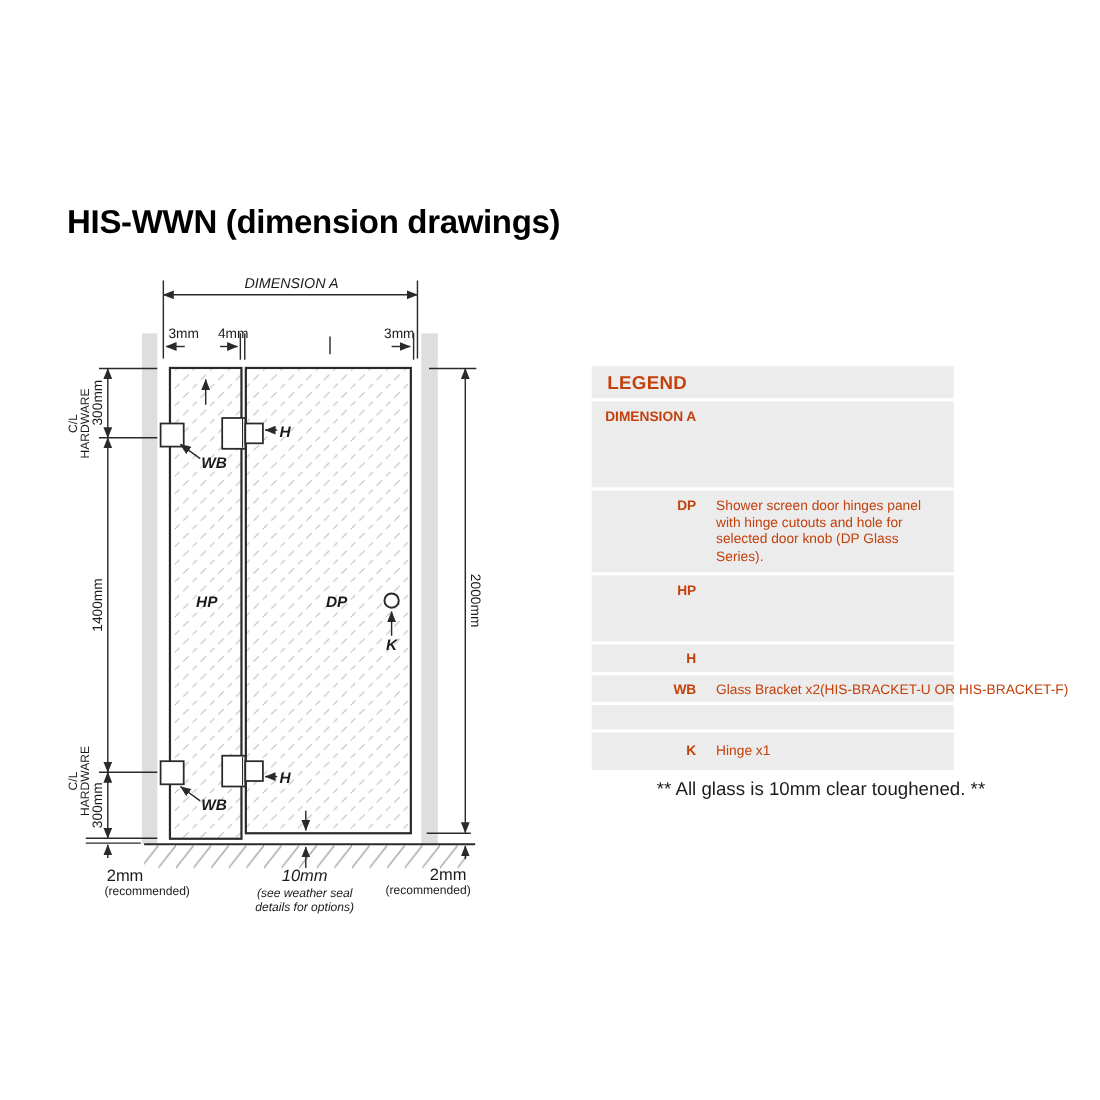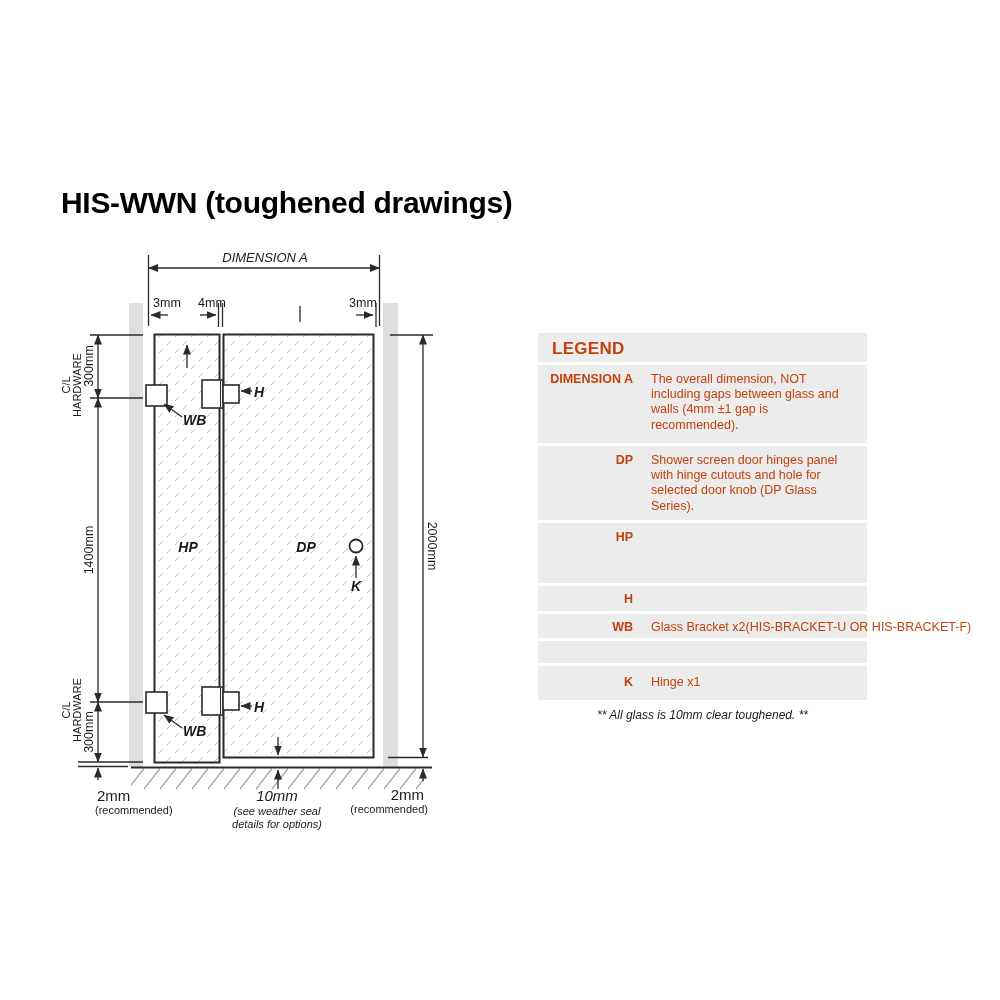--- a/index.html
+++ b/index.html
@@ -45,21 +45,21 @@
   .r-h     { height:28px; }
   .r-wb    { height:27px; }
   .r-empty { height:25px; }
   .r-k     { height:37px; }
   .r-h .lg-key, .r-h .lg-desc, .r-wb .lg-key, .r-wb .lg-desc { padding-top:6px; }
   .r-k .lg-key, .r-k .lg-desc { padding-top:9px; }
   .lg-nowrap .lg-desc { white-space:nowrap; width:auto; overflow:visible; }
 
   .legend-foot {
     position:absolute; left:597px; top:708px;
-    font-size:12px; font-style:italic; color:#1c1c1c; white-space:nowrap;
+    font-size:17px; color:#1c1c1c; white-space:nowrap;
   }
 </style>
 </head>
 <body>
 
 <svg class="drawing" width="1000" height="1000" viewBox="0 0 1000 1000">
   <defs>
     <marker id="arr" viewBox="0 0 10 8" refX="9.5" refY="4" markerWidth="10" markerHeight="8" markerUnits="userSpaceOnUse" orient="auto-start-reverse">
       <path d="M0,0 L10,4 L0,8 z" fill="#2a2a2a"></path>
     </marker>
@@ -176,28 +176,27 @@
     <text x="97" y="801" class="t big">2mm</text>
     <text x="95" y="814" class="t note">(recommended)</text>
     <text x="277" y="801" text-anchor="middle" class="t bigit">10mm</text>
     <text x="277" y="815" text-anchor="middle" class="t noteit">(see weather seal</text>
     <text x="277" y="828" text-anchor="middle" class="t noteit">details for options)</text>
     <text x="424" y="800" text-anchor="end" class="t big">2mm</text>
     <text x="428" y="813" text-anchor="end" class="t note">(recommended)</text>
   </g>
 </svg>
 
-<div class="page-title">HIS-WWN (toughened drawings)</div>
+<div class="page-title">HIS-WWN (dimension drawings)</div>
 
 <div class="legend">
   <div class="legend-header">LEGEND</div>
 
   <div class="legend-row r-dima">
     <div class="lg-key">DIMENSION A</div>
-    <div class="lg-desc">The overall dimension, NOT including gaps between glass and walls (4mm ±1 gap is recommended).</div>
   </div>
   <div class="legend-row r-dp">
     <div class="lg-key">DP</div>
     <div class="lg-desc">Shower screen door hinges panel with hinge cutouts and hole for selected door knob (DP Glass Series).</div>
   </div>
   <div class="legend-row r-hp">
     <div class="lg-key">HP</div>
   </div>
   <div class="legend-row r-h">
     <div class="lg-key">H</div>

